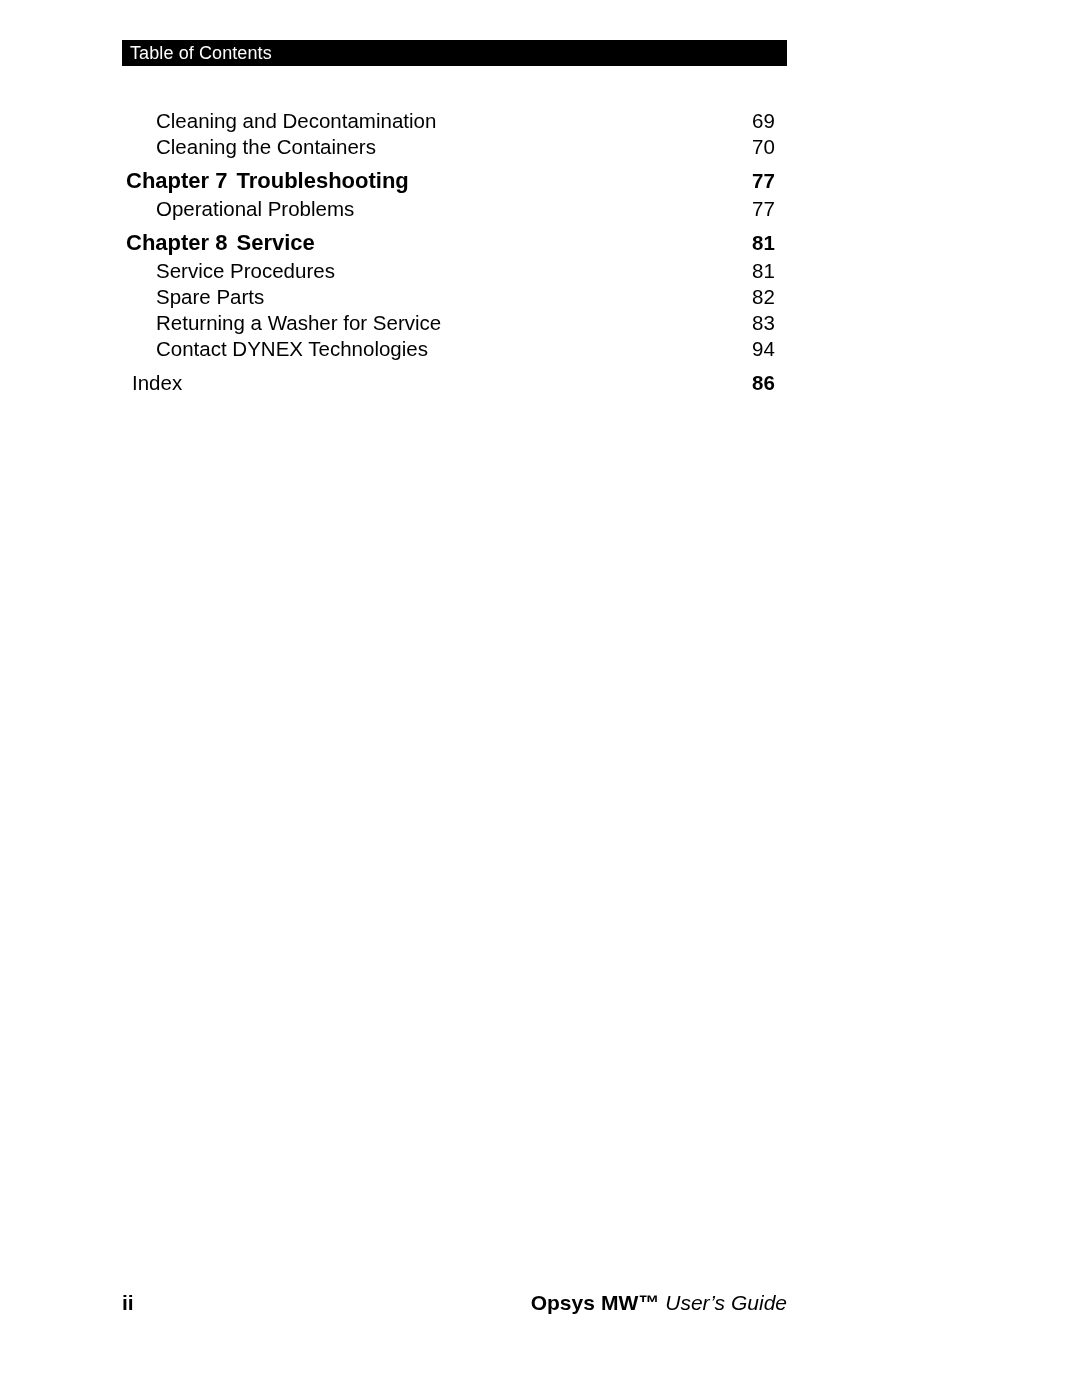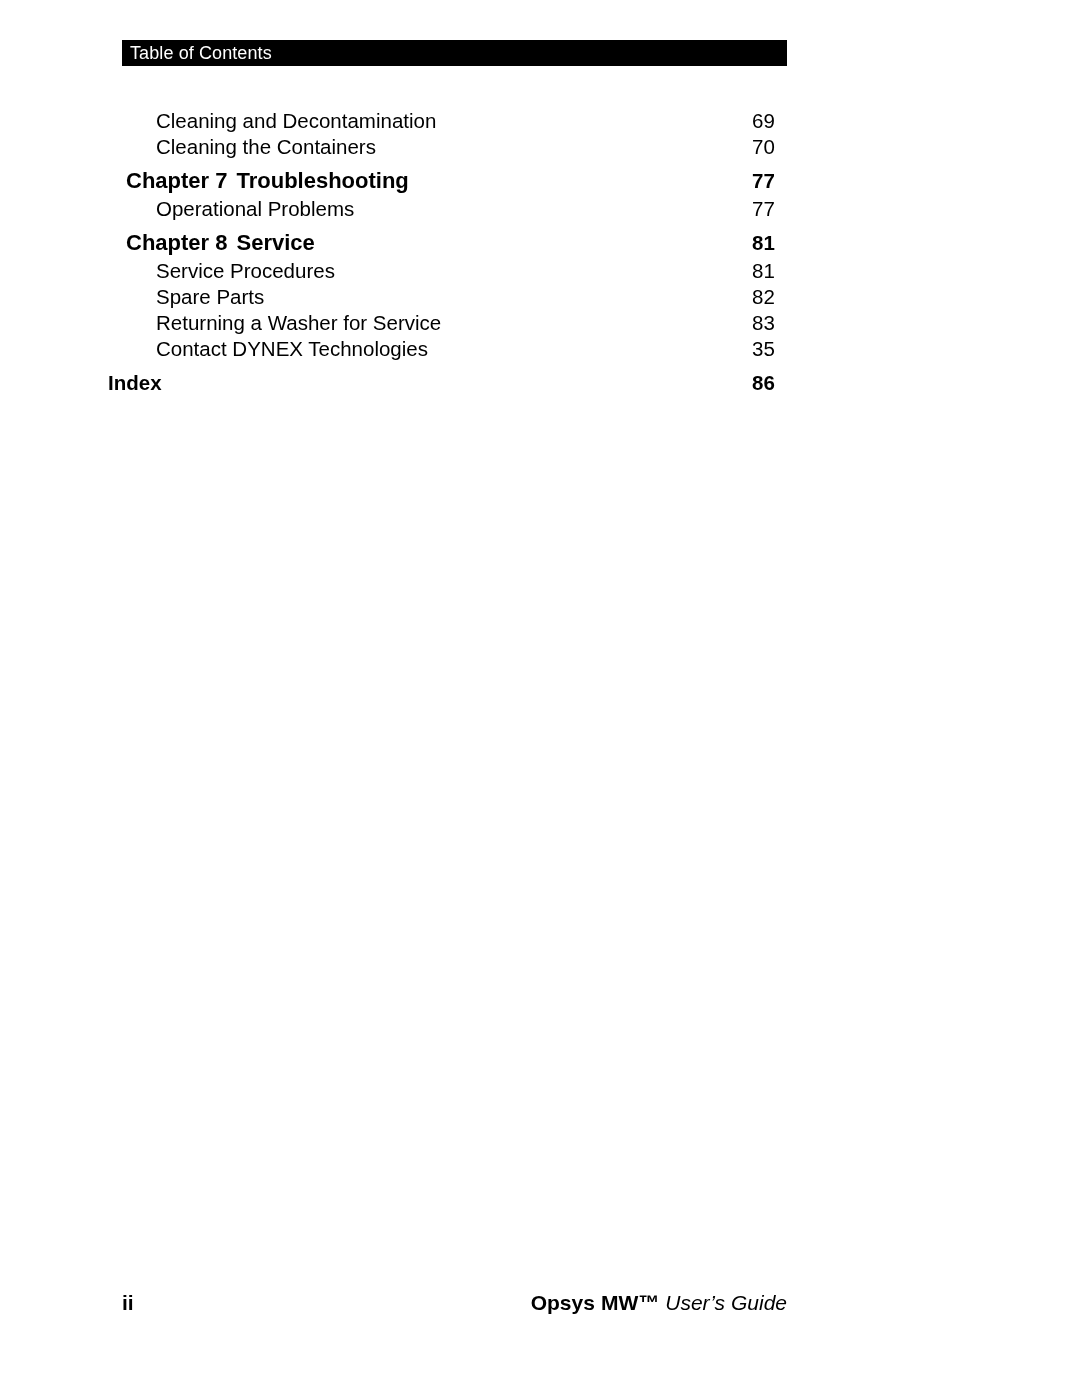--- a/index.html
+++ b/index.html
@@ -80,22 +80,22 @@
   }
   .level-chapter .page-num {
     font-weight: bold;
     line-height: 31px;
     font-size: 20.5px;
   }
   .level-chapter .chap-gap { display: inline-block; width: 9px; }
 
   .level-top { height: 31px; margin-top: 5px; }
   .level-top .label {
-    left: 108px;
-    font-weight: bold;
+    left: 132px;
+    font-weight: normal;
     line-height: 31px;
     font-size: 20.5px;
   }
   .level-top .page-num {
     font-weight: bold;
     line-height: 31px;
     font-size: 20.5px;
   }
 
   
@@ -175,21 +175,21 @@
       <div class="toc-row level-sub">
         <span class="label">Spare Parts</span>
         <span class="page-num">82</span>
       </div>
       <div class="toc-row level-sub">
         <span class="label">Returning a Washer for Service</span>
         <span class="page-num">83</span>
       </div>
       <div class="toc-row level-sub">
         <span class="label">Contact DYNEX Technologies</span>
-        <span class="page-num">35</span>
+        <span class="page-num">94</span>
       </div>
       <div class="toc-row level-top">
         <span class="label">Index</span>
         <span class="page-num">86</span>
       </div>
     </div>
 
   <div class="footer">
     <span class="footer-page-number">ii</span>
     <span class="footer-title">

